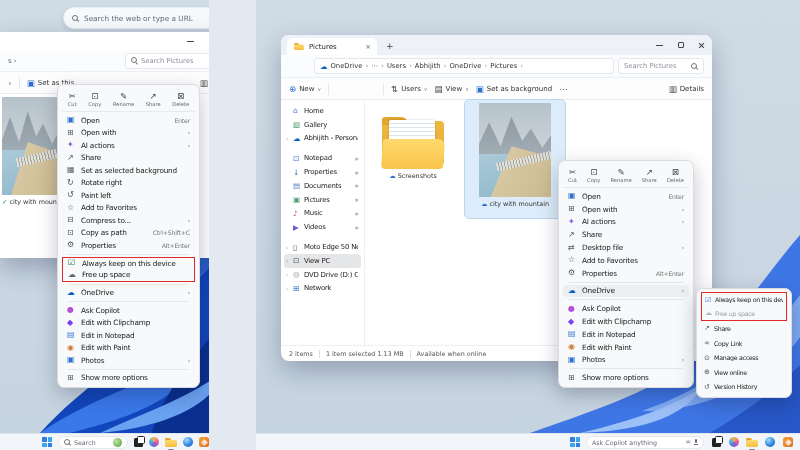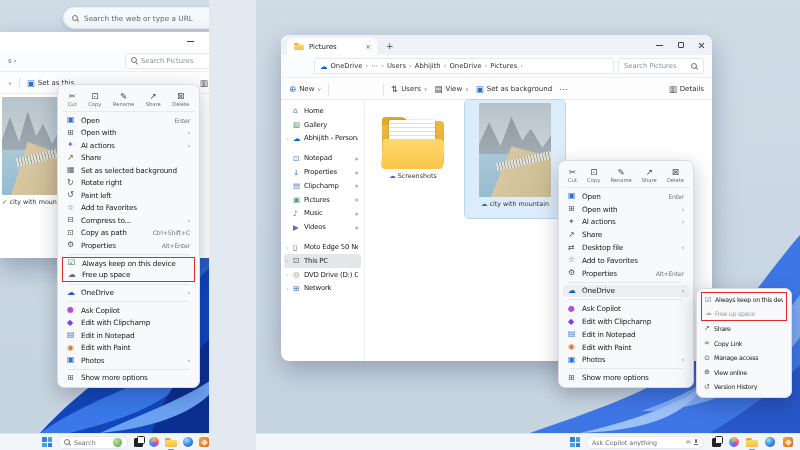--- a/index.html
+++ b/index.html
@@ -492,21 +492,21 @@
           </div>
           <div class="srow">
             <span class="chev"></span>
             <span class="ic" style="color: rgb(47, 111, 206);">↓</span>
             <span class="lb">Properties</span>
             <span class="pin">∗</span>
           </div>
           <div class="srow">
             <span class="chev"></span>
             <span class="ic" style="color: rgb(74, 118, 201);">▤</span>
-            <span class="lb">Clipchamp</span>
+            <span class="lb">Documents</span>
             <span class="pin">∗</span>
           </div>
           <div class="srow">
             <span class="chev"></span>
             <span class="ic" style="color: rgb(74, 158, 111);">▣</span>
             <span class="lb">Pictures</span>
             <span class="pin">∗</span>
           </div>
           <div class="srow">
             <span class="chev"></span>
@@ -523,21 +523,21 @@
           <div class="ssep"></div>
           <div class="srow">
             <span class="chev">›</span>
             <span class="ic" style="color: rgb(85, 85, 85);">▯</span>
             <span class="lb">Moto Edge 50 Neo</span>
             <span class="pin"></span>
           </div>
           <div class="srow sel">
             <span class="chev">›</span>
             <span class="ic" style="color: rgb(85, 85, 85);">⊡</span>
-            <span class="lb">This PC</span>
+            <span class="lb">View PC</span>
             <span class="pin"></span>
           </div>
           <div class="srow">
             <span class="chev">›</span>
             <span class="ic" style="color: rgb(136, 136, 136);">◎</span>
             <span class="lb">DVD Drive (D:) CCC</span>
             <span class="pin"></span>
           </div>
           <div class="srow">
             <span class="chev">›</span>
@@ -564,20 +564,27 @@
               <i class="sea"></i>
               <i class="bch"></i>
               <i class="city"></i>
           </div>
           <div class="cap">
             <span class="st" style="color:#2f6fce">☁</span>
             <span>city with mountain</span>
           </div>
         </div>
       </div>
+    </div>
+    <div class="status">
+      <span>2 items</span>
+      <span class="sdiv"></span>
+      <span>1 item selected 1.13 MB</span>
+      <span class="sdiv"></span>
+      <span>Available when online</span>
     </div>
   </div>
 
   <div class="menu" id="menuR" style="left:302px;top:160px;width:136px">
     <div class="acts">
 
     <div class="act">
           <span class="g" style="color: rgb(68, 68, 68);">✂</span>
           <span>Cut</span>
         </div>

